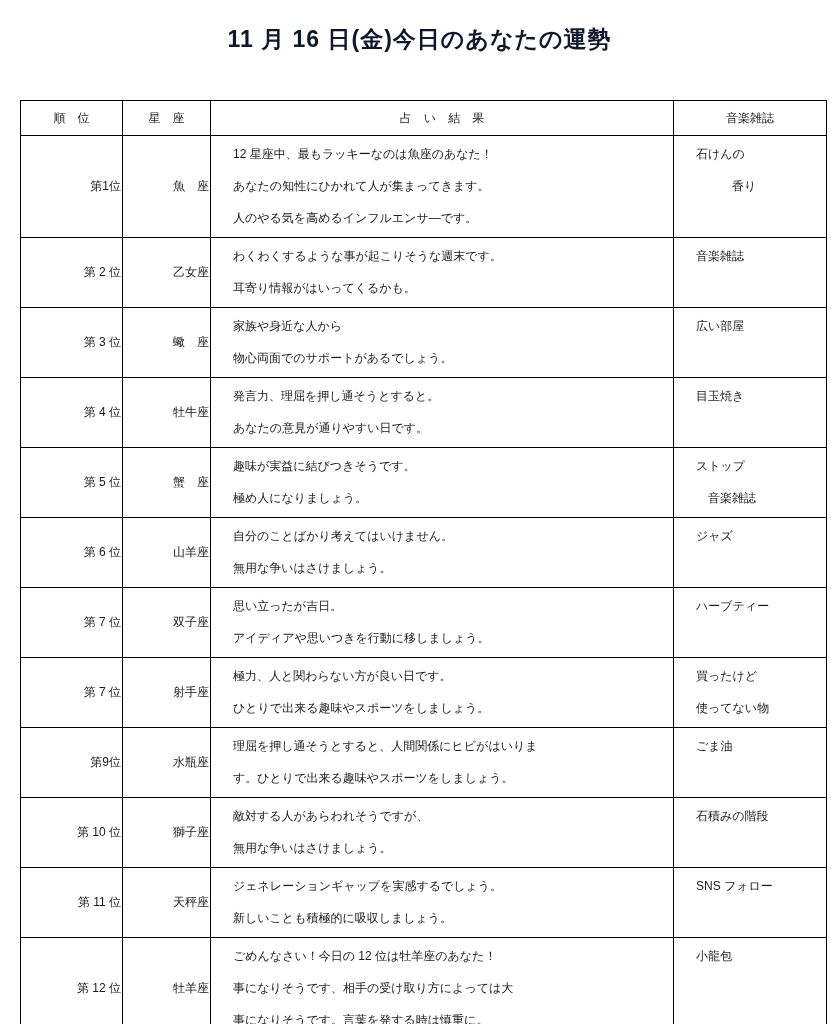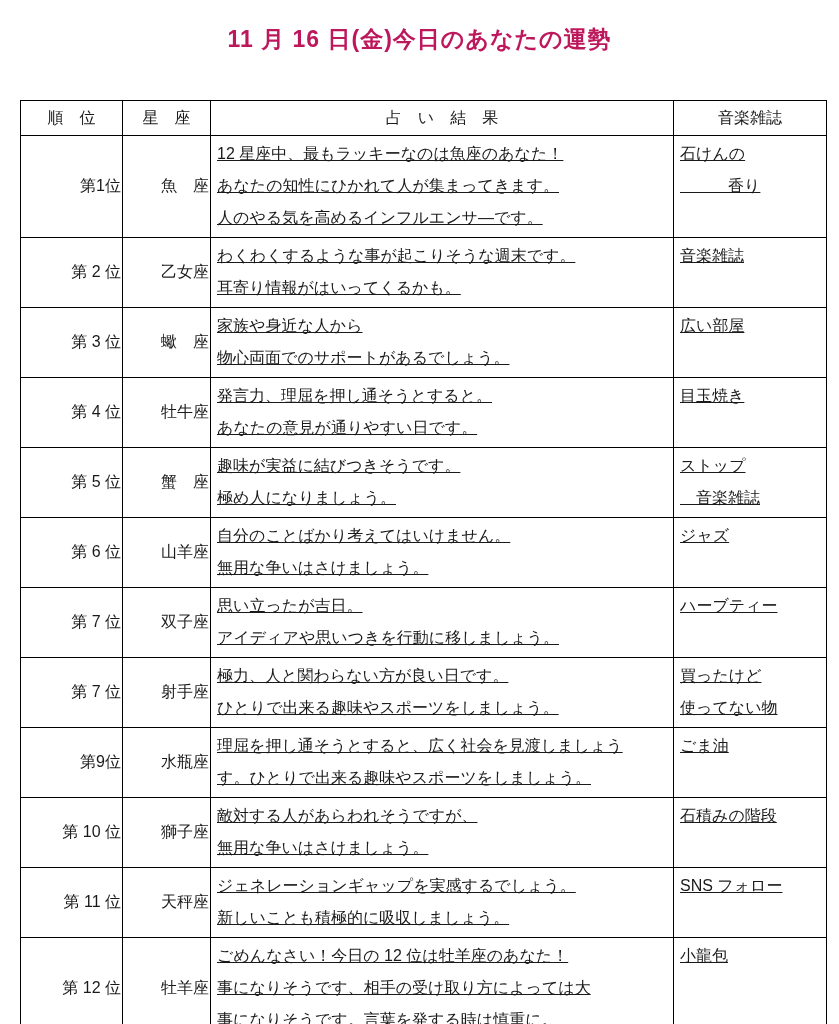--- a/index.html
+++ b/index.html
@@ -16,54 +16,53 @@
     font-family: "Liberation Sans", "DejaVu Sans", sans-serif;
     overflow: hidden;
   }
   .title {
     margin: 0;
     padding-top: 24px;
     text-align: center;
     font-size: 23px;
     font-weight: bold;
     letter-spacing: 1px;
-    color: #be185d;
+    color: #0f172a;
   }
   table.fortune {
     border-collapse: collapse;
     table-layout: fixed;
     margin: 45px 0 0 20px;
     width: 806px;
   }
   table.fortune th,
   table.fortune td {
     border: 1.5px solid #000000;
-    font-size: 16px;
+    font-size: 12px;
     font-weight: normal;
     color: #1a1a1a;
   }
   col.c-rank  { width: 102px; }
   col.c-sign  { width: 88px;  }
   col.c-result{ width: 463px; }
   col.c-lucky { width: 153px; }
   th.hdr {
     height: 32px;
     text-align: center;
     vertical-align: middle;
     white-space: pre;
   }
   td.rank-cell, td.sign-cell {
     text-align: right;
     vertical-align: middle;
     white-space: pre;
   }
   td.result-cell, td.lucky-cell {
     vertical-align: top;
-    padding: 2px 10px 3px 6px;
-    text-decoration: underline;
+    padding: 2px 10px 3px 22px;
   }
   .line {
     line-height: 32px;
     white-space: pre-wrap;
   }
 </style>
 </head>
 <body>
 
 <div class="page">
@@ -182,21 +181,21 @@
     <td class="lucky-cell">
             <div class="line">買ったけど</div>
             <div class="line">使ってない物</div>
           </td>
   </tr>
 
   <tr>
     <td class="rank-cell">第9位</td>
     <td class="sign-cell">水瓶座</td>
     <td class="result-cell">
-            <div class="line">理屈を押し通そうとすると、広く社会を見渡しましょう</div>
+            <div class="line">理屈を押し通そうとすると、人間関係にヒビがはいりま</div>
             <div class="line">す。ひとりで出来る趣味やスポーツをしましょう。</div>
           </td>
     <td class="lucky-cell">
             <div class="line">ごま油</div>
           </td>
   </tr>
 
   <tr>
     <td class="rank-cell">第 10 位</td>
     <td class="sign-cell">獅子座</td>

